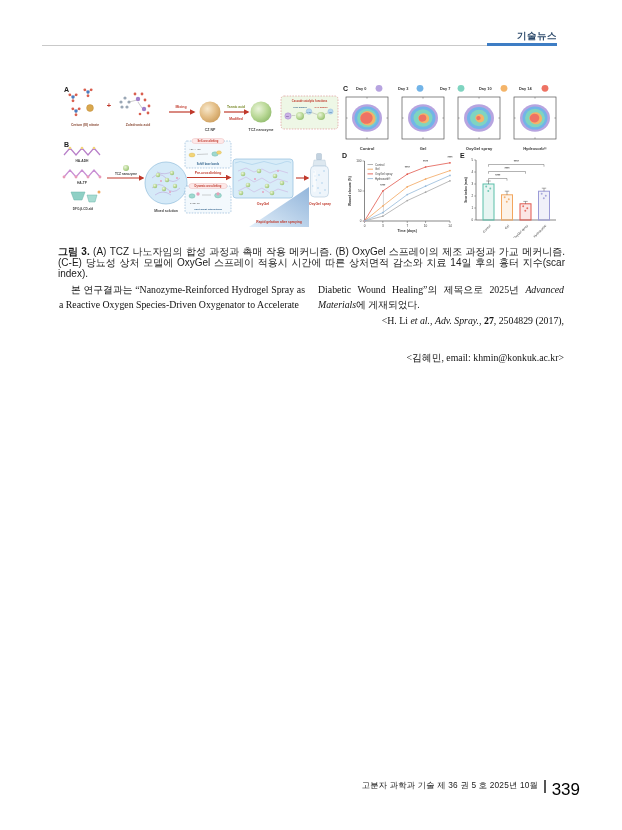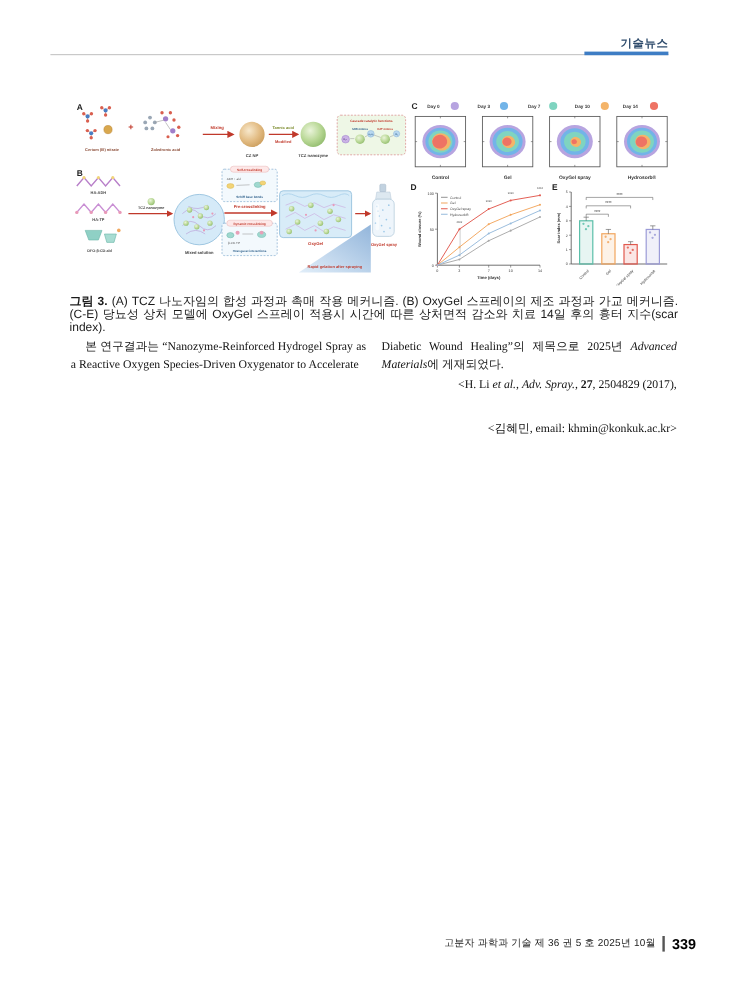--- a/index.html
+++ b/index.html
@@ -19,21 +19,21 @@
         font-family:"Liberation Serif","DejaVu Serif",serif;font-size:9.8px;line-height:15.4px;color:#111;}
   .col{width:246px;text-align:justify;}
   .p-indent{text-indent:12px;}
   .cite{text-align:right;}
   .contact{text-align:right;margin-top:22px;}
   em{font-style:italic;}
   .vol{font-weight:bold;}
   .footer{position:absolute;top:780px;right:42px;display:flex;align-items:flex-start;gap:6px;}
   .f-journal{font-size:8.3px;color:#222;letter-spacing:.2px;}
   .f-bar{width:1.5px;height:13px;background:#555;}
-  .f-page{font-size:12px;font-weight:bold;color:#000;}
+  .f-page{font-size:17px;font-weight:normal;color:#000;}
 </style>
 </head>
 <body>
 
 <div class="page">
 
   <div class="section-label">기술뉴스</div>
   <div class="rule-gray"></div>
   <div class="rule-blue"></div>
 

